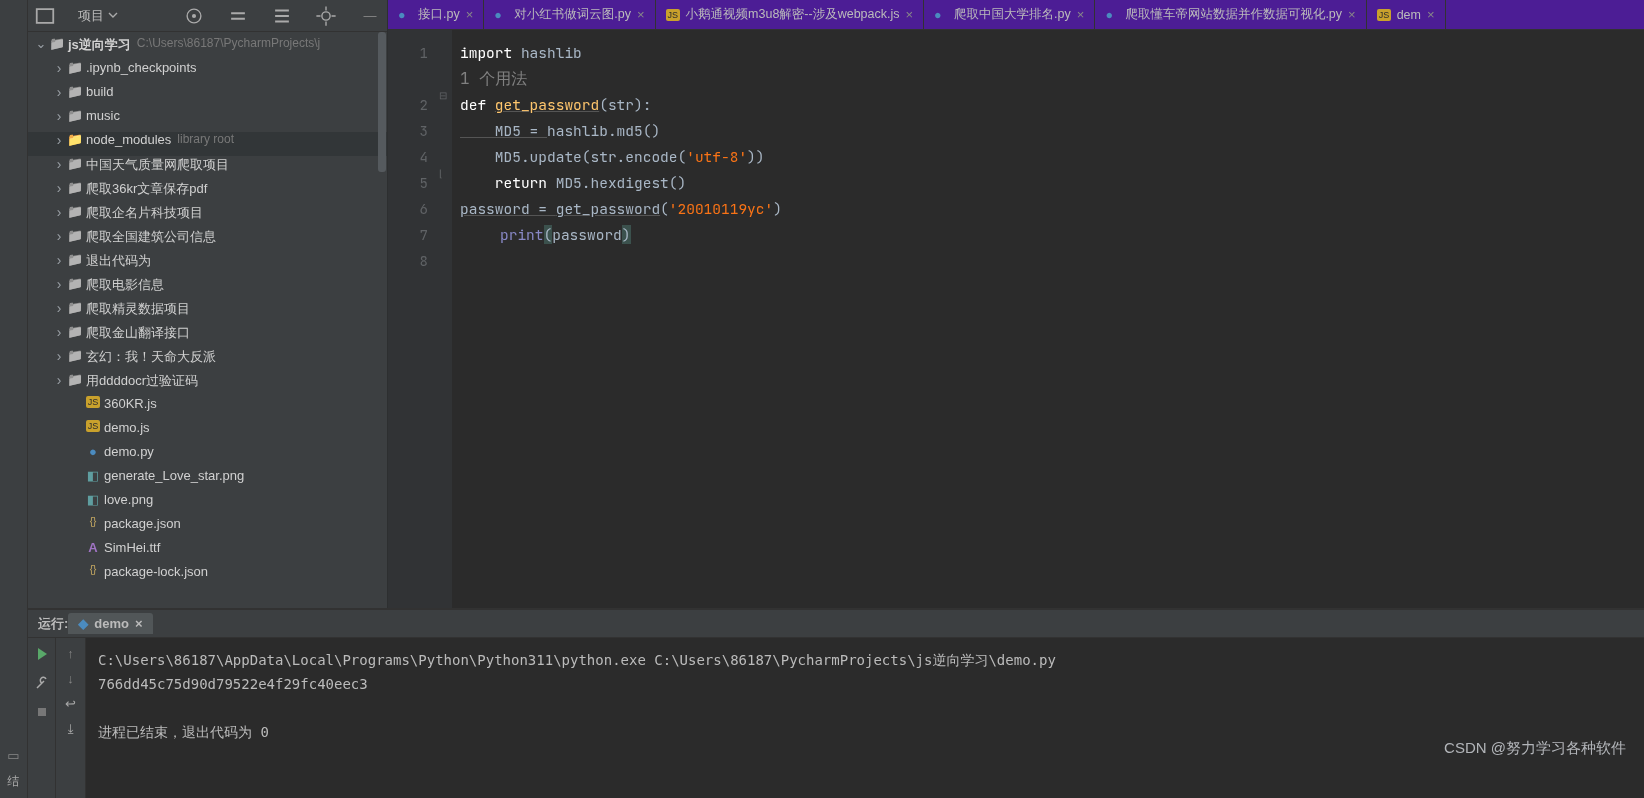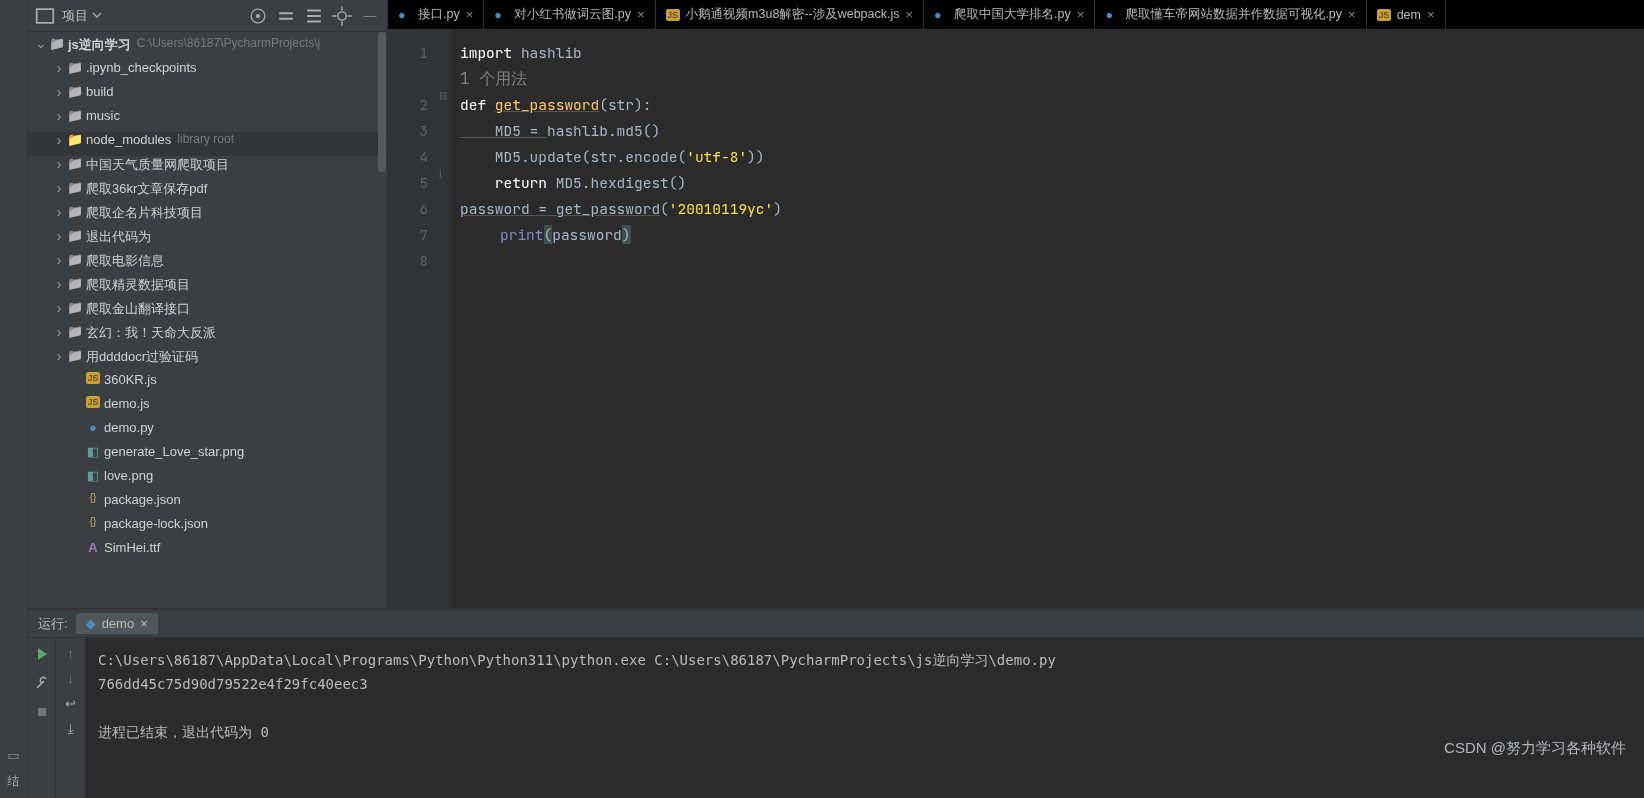--- a/index.html
+++ b/index.html
@@ -37,21 +37,21 @@
   width: 360px;
   background: #3c3f41;
   display:flex; flex-direction:column;
   border-right: 1px solid #2d2f30;
   min-height:0;
 }
 .panel-header {
   height: 32px;
   display:flex; align-items:center;
   padding: 0 6px;
-  gap:6px;
+  gap:22px;
   border-bottom: 1px solid #323232;
 }
 .panel-header .title { display:flex; align-items:center; gap:4px; }
 .panel-header .spacer { flex:1; }
 .panel-header .icon, .toolbar .icon { color:#a9a9a9; display:flex; align-items:center; justify-content:center; width:22px; height:22px; }
 .panel-header .dropdown svg { width:10px; height:10px; }
 .tree { flex:1; overflow:auto; padding-top:4px; position:relative; }
 .tree-scrollbar { position:absolute; right:1px; top:0; width:8px; height:100%; }
 .tree-scrollbar-thumb { position:absolute; width:8px; background:#555a5e; border-radius:3px; }
 .tree-row {
@@ -64,21 +64,21 @@
 .tree-row .chevron { width:14px; display:inline-flex; justify-content:center; color:#9aa0a6; }
 .tree-row .chevron.hidden { visibility:hidden; }
 .tree-row .file-icon { width:18px; display:inline-flex; justify-content:center; }
 .tree-row .label { margin-left:2px; }
 .tree-row .hint { color:#787878; margin-left:6px; font-size:12px; }
 .indent0{padding-left:6px}.indent1{padding-left:24px}.indent2{padding-left:42px}
 
 .editor-area { flex:1; display:flex; flex-direction:column; min-width:0; background:#2b2b2b; }
 .tabs-bar {
   height:30px;
-  background:#000000;
+  background:#4c1d95;
   display:flex; align-items:stretch;
   border-bottom: 1px solid #323232;
   overflow:hidden;
 }
 .tab {
   display:flex; align-items:center;
   padding: 0 10px;
   gap:6px;
   color:#bbbbbb;
   border-right:1px solid #323232;
@@ -104,31 +104,32 @@
   flex:1;
   padding:10px 0 0 8px;
   font-family: "JetBrains Mono", Consolas, monospace;
   font-size:14.5px;
   line-height:26px;
   color:#a9b7c6;
   white-space:pre;
 }
 .kw { color:#ffffff; }
 .fn { color:#ffc66d; }
-.str { color:#fde047; }
+.str { color:#f97316; }
 .builtin { color:#8888c6;margin-left:40px; }
 .hint-text { color:#808080; font-size:16px; }
 .underline { text-decoration: underline; text-decoration-color:#555; }
 .paren-hl { background:#3b514d; }
 
 .run-panel { height:190px; background:#2b2b2b; border-top:2px solid #323232; display:flex; flex-direction:column; }
 .run-header {
   height:28px; background:#3c3f41;
-  display:flex; align-items:center; padding:0 10px; gap:8px;
+  display:flex; align-items:center; padding:0 10px; 
   border-bottom:1px solid #323232;
+  font-weight:bold;
 }
 .run-header .label { color:#bbb; }
 .run-header .tab-active {
   background:#515658; padding:3px 10px; border-radius:3px 3px 0 0;
   display:flex; align-items:center; gap:6px;
 }
 .run-body { flex:1; display:flex; }
 .run-left {
   width:28px; background:#3c3f41;
   display:flex; flex-direction:column; align-items:center; gap:10px; padding-top:8px;
@@ -250,20 +251,25 @@
               <span class="label">爬取36kr文章保存pdf</span>
             </div>
             <div class="tree-row indent1">
               <span class="chevron chev-right"></span>
               <span class="file-icon icon-folder"></span>
               <span class="label">爬取企名片科技项目</span>
             </div>
             <div class="tree-row indent1">
               <span class="chevron chev-right"></span>
               <span class="file-icon icon-folder"></span>
+              <span class="label">爬取全国建筑公司信息</span>
+            </div>
+            <div class="tree-row indent1">
+              <span class="chevron chev-right"></span>
+              <span class="file-icon icon-folder"></span>
               <span class="label">退出代码为</span>
             </div>
             <div class="tree-row indent1">
               <span class="chevron chev-right"></span>
               <span class="file-icon icon-folder"></span>
               <span class="label">爬取电影信息</span>
             </div>
             <div class="tree-row indent1">
               <span class="chevron chev-right"></span>
               <span class="file-icon icon-folder"></span>
@@ -309,27 +315,27 @@
               <span class="file-icon icon-png"></span>
               <span class="label">love.png</span>
             </div>
             <div class="tree-row indent2">
               <span class="chevron hidden"></span>
               <span class="file-icon icon-json"></span>
               <span class="label">package.json</span>
             </div>
             <div class="tree-row indent2">
               <span class="chevron hidden"></span>
+              <span class="file-icon icon-ttf"></span>
+              <span class="label">SimHei.ttf</span>
+            </div>
+            <div class="tree-row indent2">
+              <span class="chevron hidden"></span>
               <span class="file-icon icon-json"></span>
               <span class="label">package-lock.json</span>
-            </div>
-            <div class="tree-row indent2">
-              <span class="chevron hidden"></span>
-              <span class="file-icon icon-ttf"></span>
-              <span class="label">SimHei.ttf</span>
             </div>
           </div>
         <div class="tree-scrollbar">
           <div class="tree-scrollbar-thumb" style="top:0; height:140px"></div>
         </div>
       </div>
     </div>
 
     <div class="editor-area">
       <div class="tabs-bar">

